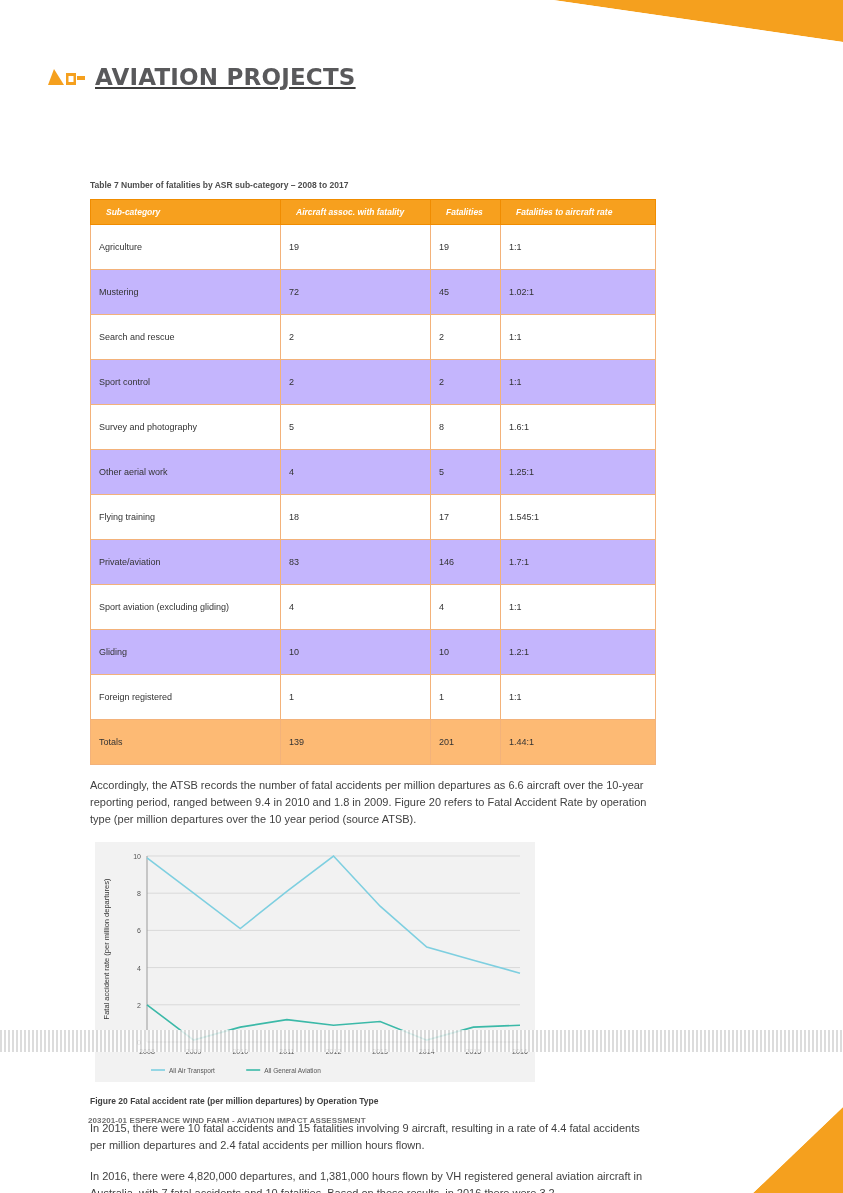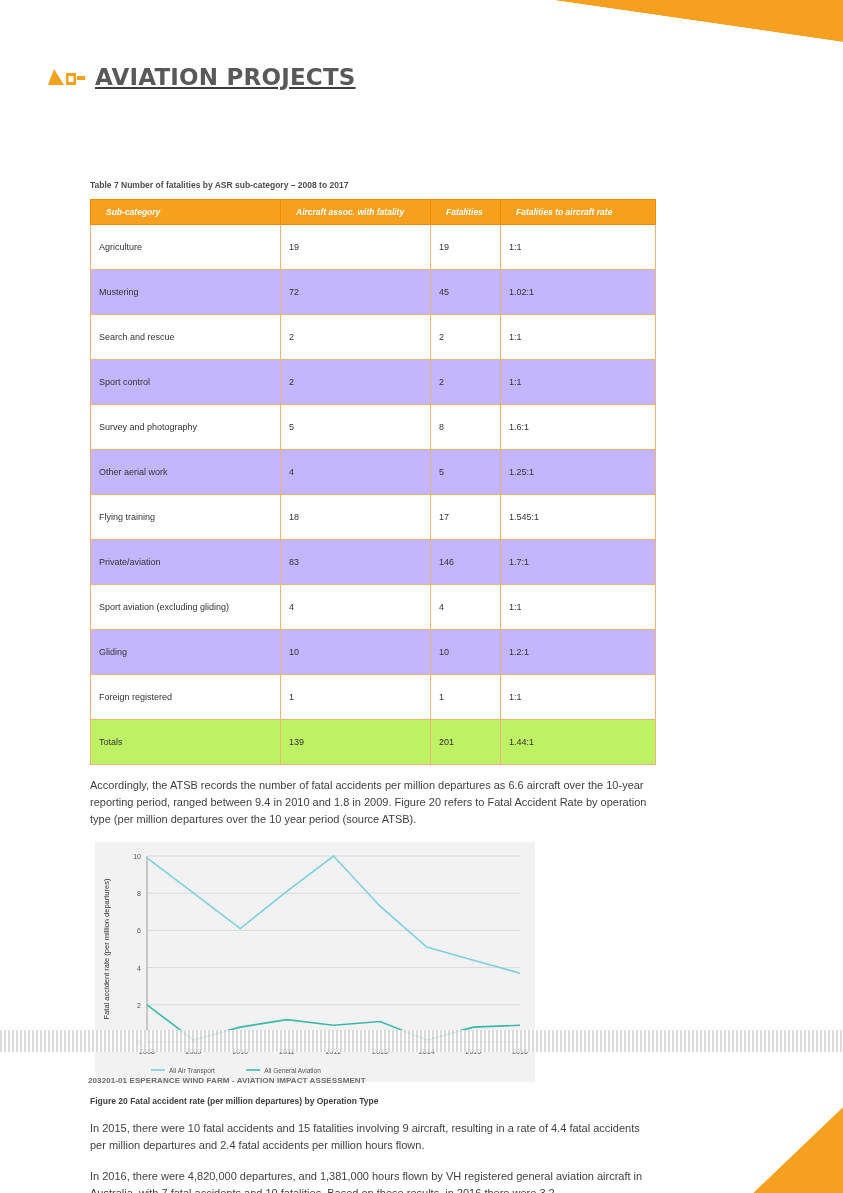--- a/index.html
+++ b/index.html
@@ -96,21 +96,21 @@
     color: #333;
   }
   table.data tr.odd td {
     background: #ffffff;
   }
   table.data tr.even td {
     background: #c4b5fd;
     margin-left: 26px;
   }
   table.data tr.totals td {
-    background: #bef264;
+    background: #fdba74;
   }
   .col-1 { width: 190px; }
   .col-2 { width: 150px; }
   .col-3 { width: 70px; }
   .col-4 { width: 155px; }
 
   p.body {
     font-size: 11px;
     line-height: 1.55;
     color: #3f3f3f;
@@ -142,21 +142,21 @@
     width: 843px;
     height: 22px;
     background:
       repeating-linear-gradient(90deg, #d6d6d6 0px, #d6d6d6 2px, #ffffff 2px, #ffffff 4px),
       repeating-linear-gradient(0deg, #d6d6d6 0px, #d6d6d6 2px, #ffffff 2px, #ffffff 4px);
     opacity: .85;
   }
   .footer-text {
     position: absolute;
     left: 88px;
-    top: 1076px;
+    top: 1116px;
     font-size: 8px;
     font-weight: bold;
     color: #6e6e6e;
     letter-spacing: .1px;
   }
   .page-number {
     position: absolute;
     right: 86px;
     top: 1118px;
     font-size: 8px;

